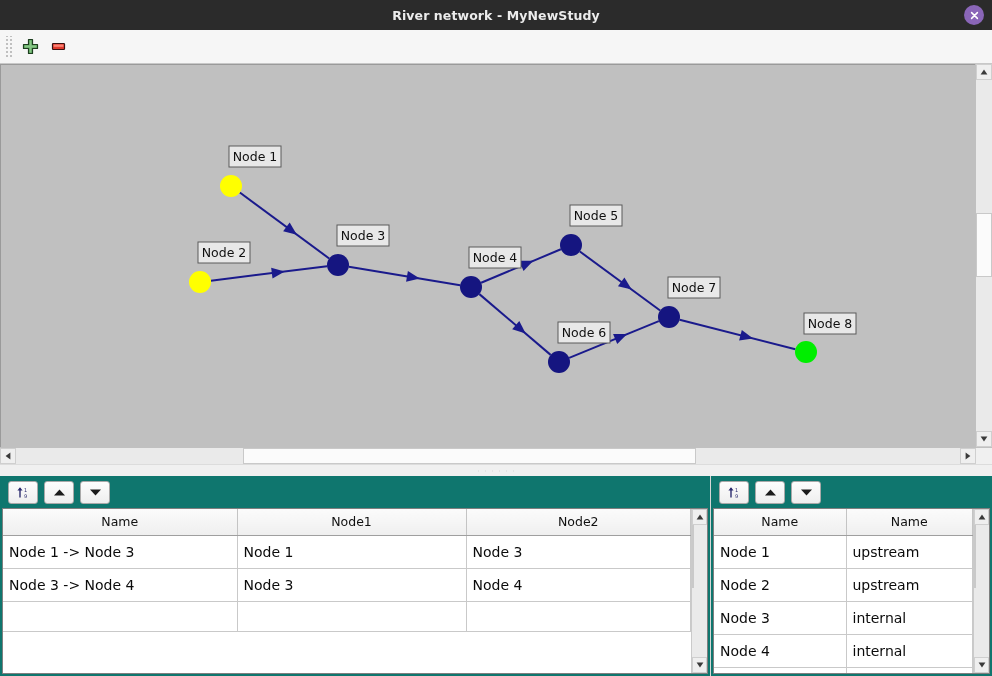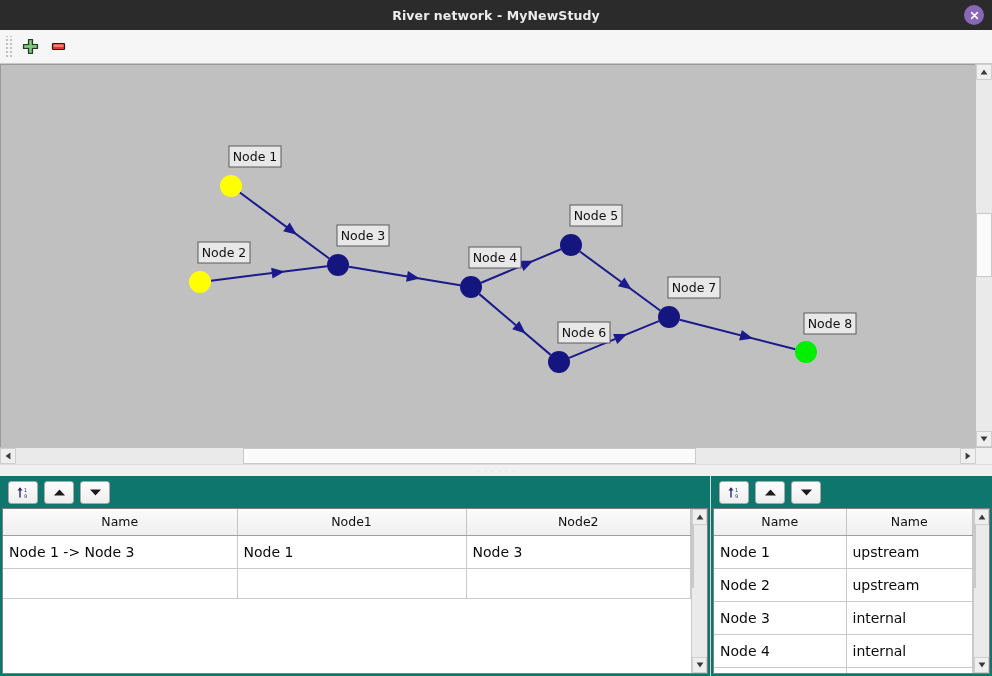--- a/index.html
+++ b/index.html
@@ -427,20 +427,25 @@
                 <th>Node1</th>
                 <th>Node2</th>
               </tr>
             </thead>
             <tbody id="reaches-body">
                 <tr>
                   <td>Node 1 -&gt; Node 3</td>
                   <td>Node 1</td>
                   <td>Node 3</td>
                 </tr>
+                <tr>
+                  <td>Node 3 -&gt; Node 4</td>
+                  <td>Node 3</td>
+                  <td>Node 4</td>
+                </tr>
                 <tr class="empty-row">
                   <td></td>
                   <td></td>
                   <td></td>
                 </tr>
               </tbody>
           </table>
         </div>
         <div class="tbl-vscroll">
           <div class="sb-arrow">

